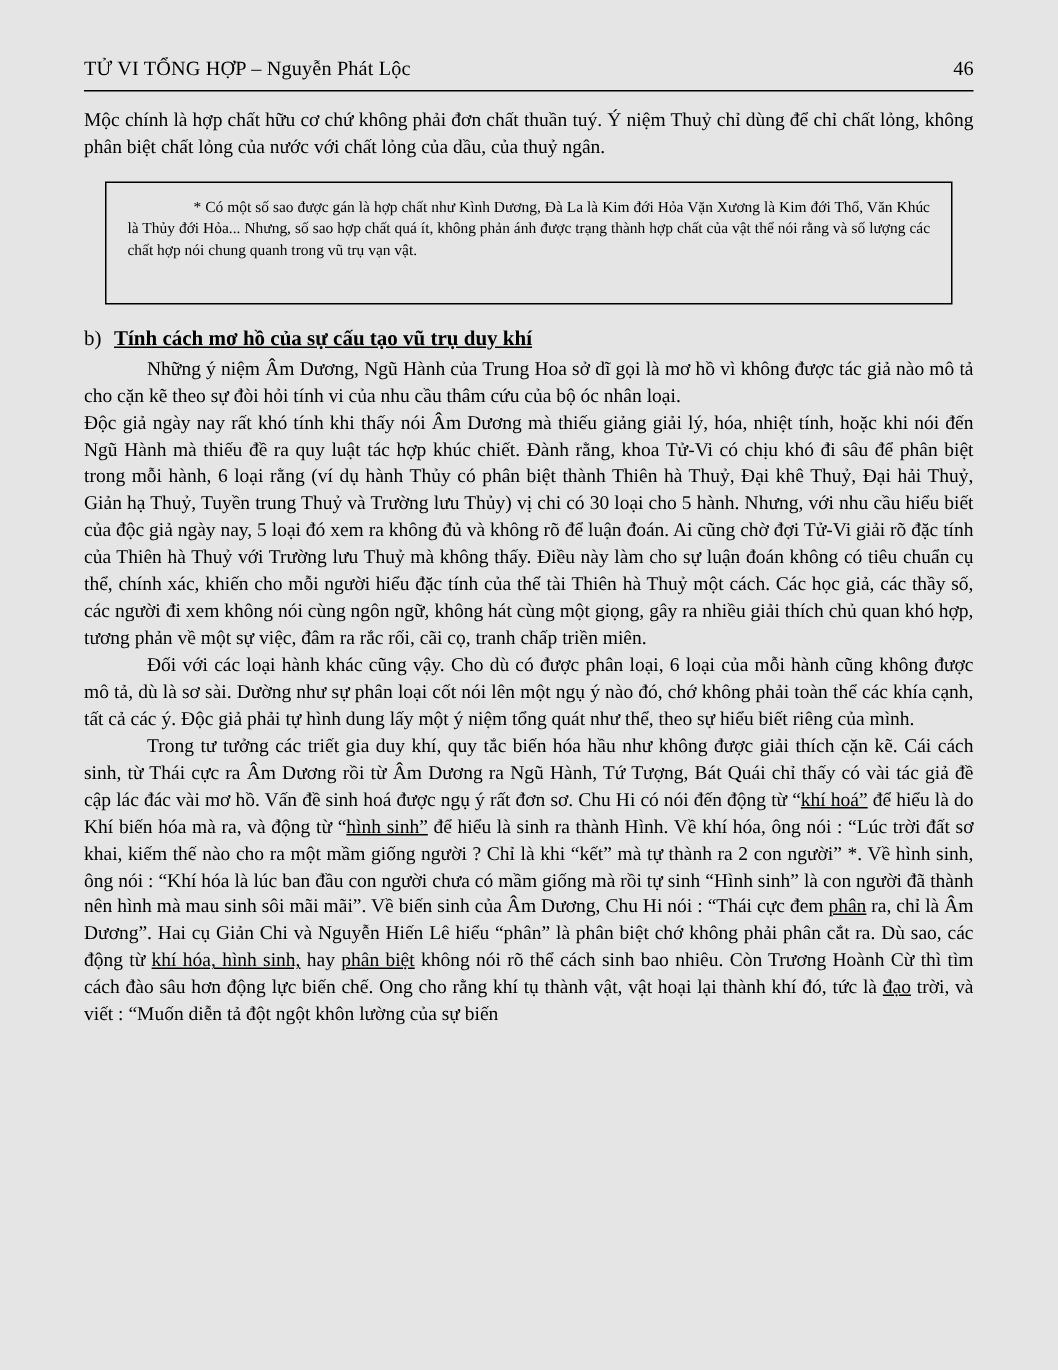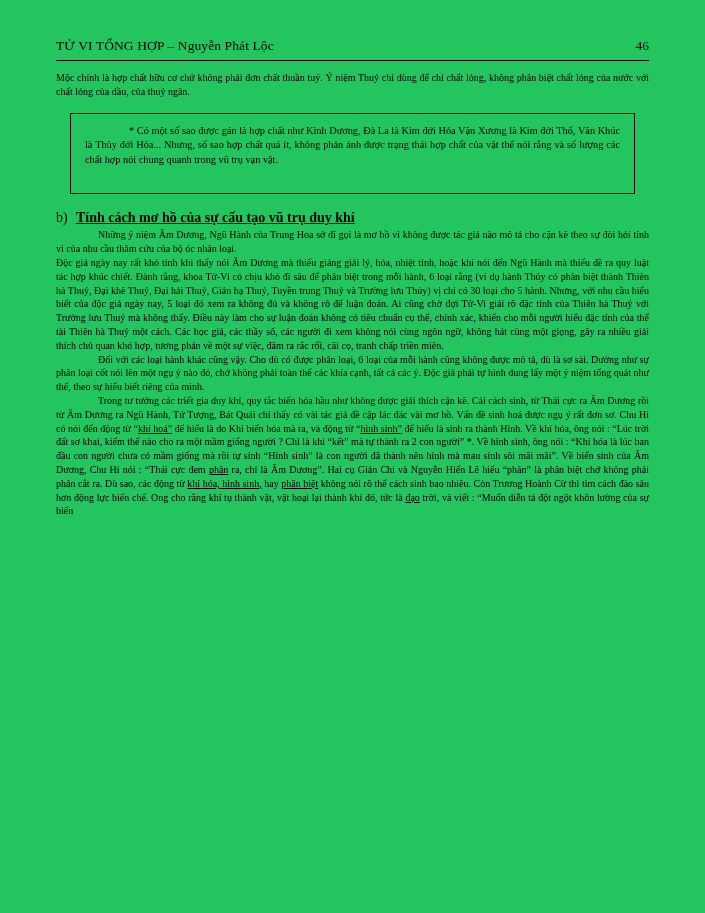--- a/index.html
+++ b/index.html
@@ -9,21 +9,21 @@
   }
   body {
     font-family: "Liberation Serif", serif;
     color: #000000;
   }
   .page {
     position: relative;
     width: 705px;
     height: 913px;
     margin: 0 auto;
-    background: #22c55e;
+    background: #e5e5e5;
     overflow: hidden;
     box-sizing: border-box;
     padding: 38px 56px 20px 56px;
   }
   .header {
     display: flex;
     justify-content: space-between;
     align-items: baseline;
     font-size: 13.5px;
     padding-bottom: 6px;
@@ -33,21 +33,21 @@
   }
   .header-page {
     font-size: 13.5px;
   }
   .rule {
     border-bottom: 1.2px solid #000;
     margin-bottom: 10px;
   }
   p {
     margin: 0 0 0 0;
-    font-size: 10px;
+    font-size: 13px;
     line-height: 1.38;
     text-align: justify;
   }
   .indent {
     text-indent: 42px;
   }
   .gap {
     margin-top: 2px;
   }
   .footnote-box {
@@ -86,21 +86,21 @@
   <div class="header">
     <div class="header-title">TỬ VI TỔNG HỢP – Nguyễn Phát Lộc</div>
     <div class="header-page">46</div>
   </div>
   <div class="rule"></div>
 
   <p>Mộc chính là hợp chất hữu cơ chứ không phải đơn chất thuần tuý. Ý niệm Thuỷ chỉ dùng để chỉ chất lỏng, không phân biệt chất lỏng của nước với chất lỏng của dầu, của thuỷ ngân.</p>
 
 
   <div class="footnote-box">
-    <div class="footnote">* Có một số sao được gán là hợp chất như Kình Dương, Đà La là Kim đới Hỏa Vặn Xương là Kim đới Thổ, Văn Khúc là Thủy đới Hỏa... Nhưng, số sao hợp chất quá ít, không phản ánh được trạng thái hợp chất của vật thể nói rằng và số lượng các chất hợp nói chung quanh trong vũ trụ vạn vật.</div>
+    <div class="footnote">* Có một số sao được gán là hợp chất như Kình Dương, Đà La là Kim đới Hỏa Vặn Xương là Kim đới Thổ, Văn Khúc là Thủy đới Hỏa... Nhưng, số sao hợp chất quá ít, không phản ánh được trạng thành hợp chất của vật thể nói rằng và số lượng các chất hợp nói chung quanh trong vũ trụ vạn vật.</div>
   </div>
 
   <div class="section">
     <span class="marker">b)</span><span class="title">Tính cách mơ hồ của sự cấu tạo vũ trụ duy khí</span>
   </div>
 
   <p class="indent">Những ý niệm Âm Dương, Ngũ Hành của Trung Hoa sở dĩ gọi là mơ hồ vì không được tác giả nào mô tả cho cặn kẽ theo sự đòi hỏi tính vi của nhu cầu thâm cứu của bộ óc nhân loại.</p>
 
   <p>Độc giả ngày nay rất khó tính khi thấy nói Âm Dương mà thiếu giảng giải lý, hóa, nhiệt tính, hoặc khi nói đến Ngũ Hành mà thiếu đề ra quy luật tác hợp khúc chiết. Đành rằng, khoa Tử-Vi có chịu khó đi sâu để phân biệt trong mỗi hành, 6 loại rằng (ví dụ hành Thủy có phân biệt thành Thiên hà Thuỷ, Đại khê Thuỷ, Đại hải Thuỷ, Giản hạ Thuỷ, Tuyền trung Thuỷ và Trường lưu Thủy) vị chi có 30 loại cho 5 hành. Nhưng, với nhu cầu hiểu biết của độc giả ngày nay, 5 loại đó xem ra không đủ và không rõ để luận đoán. Ai cũng chờ đợi Tử-Vi giải rõ đặc tính của Thiên hà Thuỷ với Trường lưu Thuỷ mà không thấy. Điều này làm cho sự luận đoán không có tiêu chuẩn cụ thể, chính xác, khiến cho mỗi người hiểu đặc tính của thể tài Thiên hà Thuỷ một cách. Các học giả, các thầy số, các người đi xem không nói cùng ngôn ngữ, không hát cùng một giọng, gây ra nhiều giải thích chủ quan khó hợp, tương phản về một sự việc, đâm ra rắc rối, cãi cọ, tranh chấp triền miên.</p>
 

